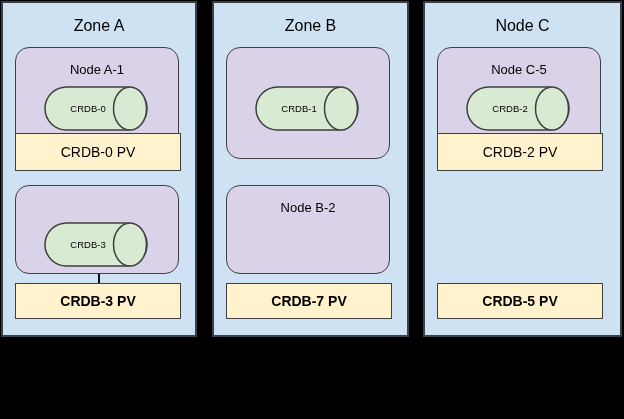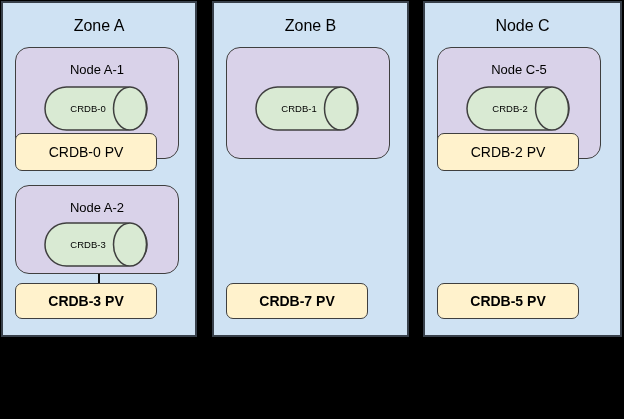--- a/index.html
+++ b/index.html
@@ -80,24 +80,24 @@
     left: 95px;
     width: 2px;
     background: #0d0d0d;
     z-index: 1;
   }
   .conn-row1 { top: 116px; height: 18px; }
   .conn-row2 { top: 262px; height: 22px; }
   .pv {
     position: absolute;
     left: 12px;
-    width: 142px;
+    width: 166px;
     background: #fff2cc;
     border: 1.5px solid #3f3f3f;
-    border-radius: 7px;
+    border-radius: 0;
     box-sizing: border-box;
     display: flex;
     align-items: center;
     justify-content: center;
     font-size: 14px;
     z-index: 2;
   }
   .pv-row1 { top: 130px; height: 38px; }
   .pv-row2 { top: 280px; height: 36px; font-weight: bold; }
 </style>
@@ -116,21 +116,20 @@
         <ellipse class="cyl-cap" cx="86" cy="22.5" rx="16.5" ry="21.5"></ellipse>
         <text class="cyl-text" x="44" y="26">CRDB-0</text>
       </svg>
     </div>
     <div class="conn conn-row1"></div>
     <div class="pv pv-row1">
       <span>CRDB-0 PV</span>
     </div>
 
     <div class="node node-row2">
-      <span class="node-label">Node A-2</span>
       <svg class="cyl" width="104" height="45" viewBox="0 0 104 45">
         <rect class="cyl-body" x="1" y="1" width="102" height="43" rx="21.5" ry="21.5"></rect>
         <ellipse class="cyl-cap" cx="86" cy="22.5" rx="16.5" ry="21.5"></ellipse>
         <text class="cyl-text" x="44" y="26">CRDB-3</text>
       </svg>
     </div>
     <div class="conn conn-row2"></div>
     <div class="pv pv-row2">
       <span>CRDB-3 PV</span>
     </div>
@@ -141,20 +140,23 @@
 
     <div class="node node-row1">
       <svg class="cyl" width="104" height="45" viewBox="0 0 104 45">
         <rect class="cyl-body" x="1" y="1" width="102" height="43" rx="21.5" ry="21.5"></rect>
         <ellipse class="cyl-cap" cx="86" cy="22.5" rx="16.5" ry="21.5"></ellipse>
         <text class="cyl-text" x="44" y="26">CRDB-1</text>
       </svg>
     </div>
     <div class="conn conn-row1"></div>
 
+    <div class="node node-row2">
+      <span class="node-label">Node B-2</span>
+    </div>
     <div class="pv pv-row2">
       <span>CRDB-7 PV</span>
     </div>
   </div>
 
   <div class="zone zone-c">
     <div class="zone-label">Node C</div>
 
     <div class="node node-row1">
       <span class="node-label">Node C-5</span>

